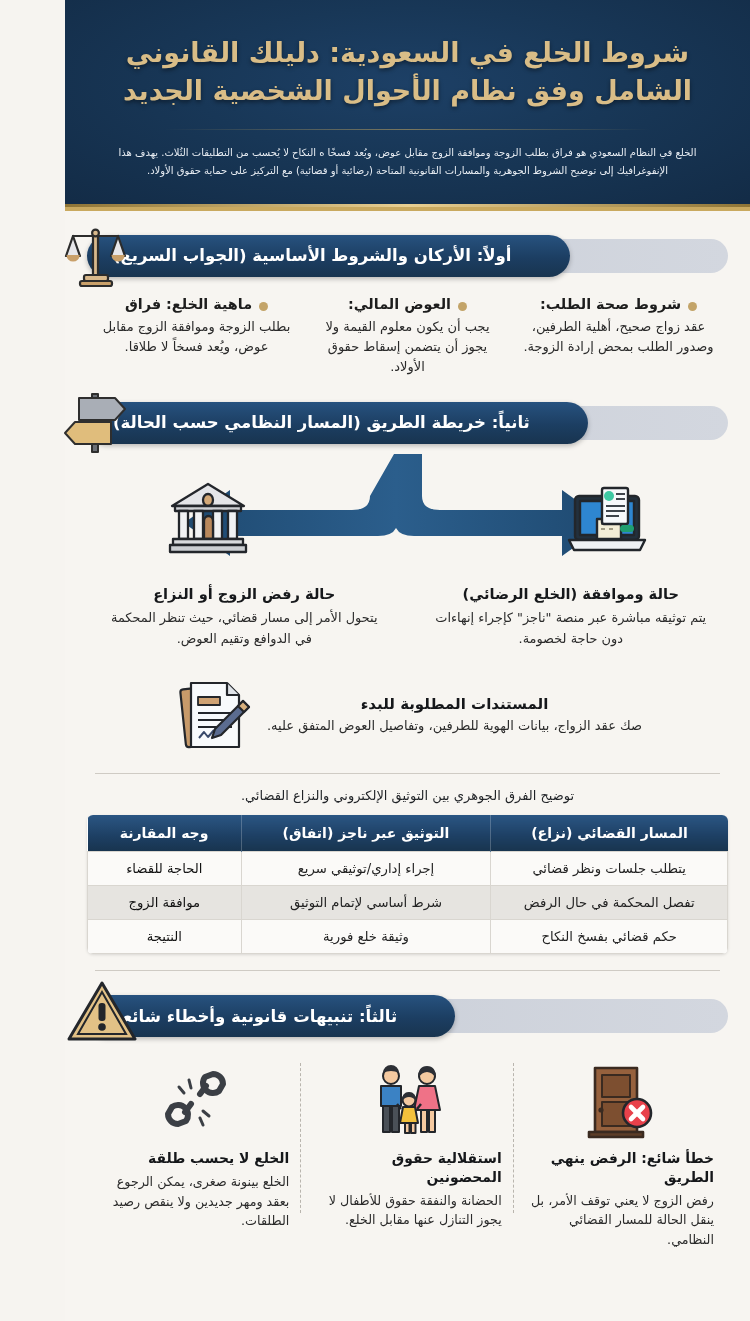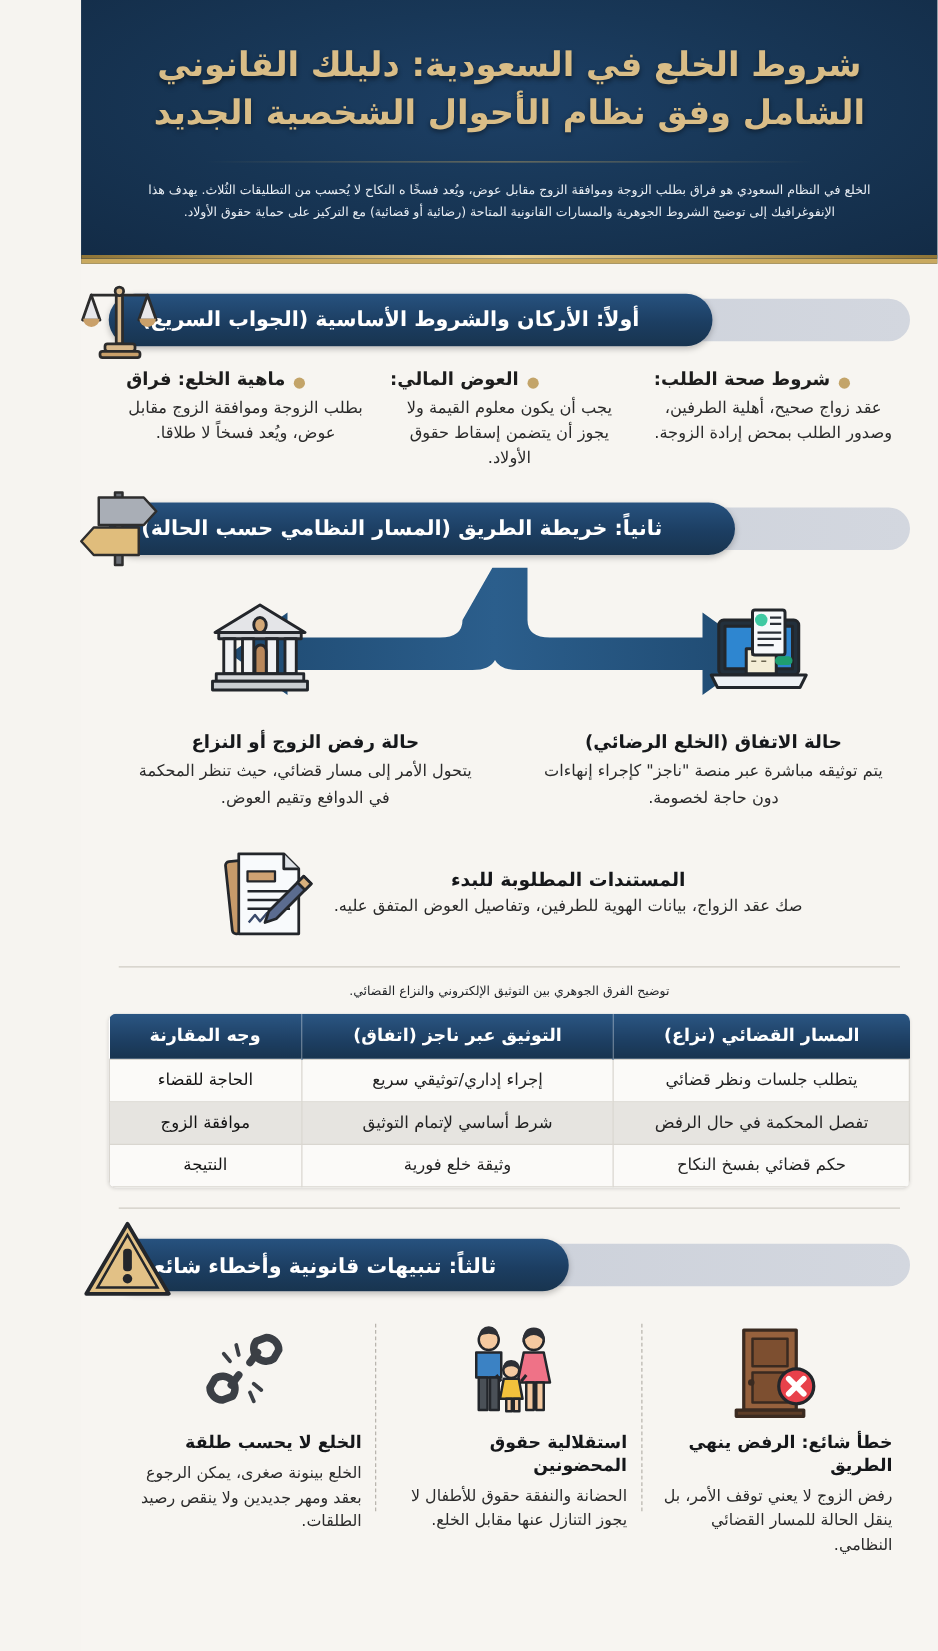--- a/index.html
+++ b/index.html
@@ -118,21 +118,21 @@
     display: flex;
     gap: 0;
     margin-top: 14px;
     padding: 0 4px;
   }
   .bullet { flex: 1 1 33.33%; padding: 0 10px; }
   .bullet-head {
     display: flex;
     align-items: flex-start;
     gap: 7px;
-    justify-content: flex-end;
+    justify-content: center;
   }
   .dot {
     width: 9px; height: 9px;
     border-radius: 50%;
     background: #c3a469;
     flex: 0 0 auto;
     margin-top: 7px;
   }
   .bullet-title {
     color: #1d1d1d;
@@ -210,21 +210,21 @@
   .docs-icon { width: 80px; height: 80px; flex: 0 0 auto; }
 
   .hr {
     height: 1px;
     background: #cfcbc4;
     margin: 18px 8px 0 8px;
   }
 
   .table-cap {
     text-align: center;
-    font-size: 10px;
+    font-size: 13px;
     color: #1f2226;
     margin: 14px 0 12px 0;
   }
 
   
   table {
     width: 100%;
     border-collapse: collapse;
     border-radius: 6px;
     overflow: hidden;
@@ -419,21 +419,21 @@
               <rect x="8" y="63" width="70" height="6" fill="#d8dadd"></rect>
               <rect x="5" y="69" width="76" height="7" fill="#cbced2"></rect>
             </g>
           </svg>
         </div>
       </div>
     </div>
 
     <div class="paths">
       <div class="path-col">
-        <div class="path-title">حالة الاتفاق (الخلع الرضائي)</div>
+        <div class="path-title">حالة وموافقة (الخلع الرضائي)</div>
         <div class="path-desc">يتم توثيقه مباشرة عبر منصة "ناجز" كإجراء إنهاءات دون حاجة لخصومة.</div>
       </div>
       <div class="path-col">
         <div class="path-title">حالة رفض الزوج أو النزاع</div>
         <div class="path-desc">يتحول الأمر إلى مسار قضائي، حيث تنظر المحكمة في الدوافع وتقيم العوض.</div>
       </div>
     </div>
 
     <div class="docs">
       <div class="docs-text">

